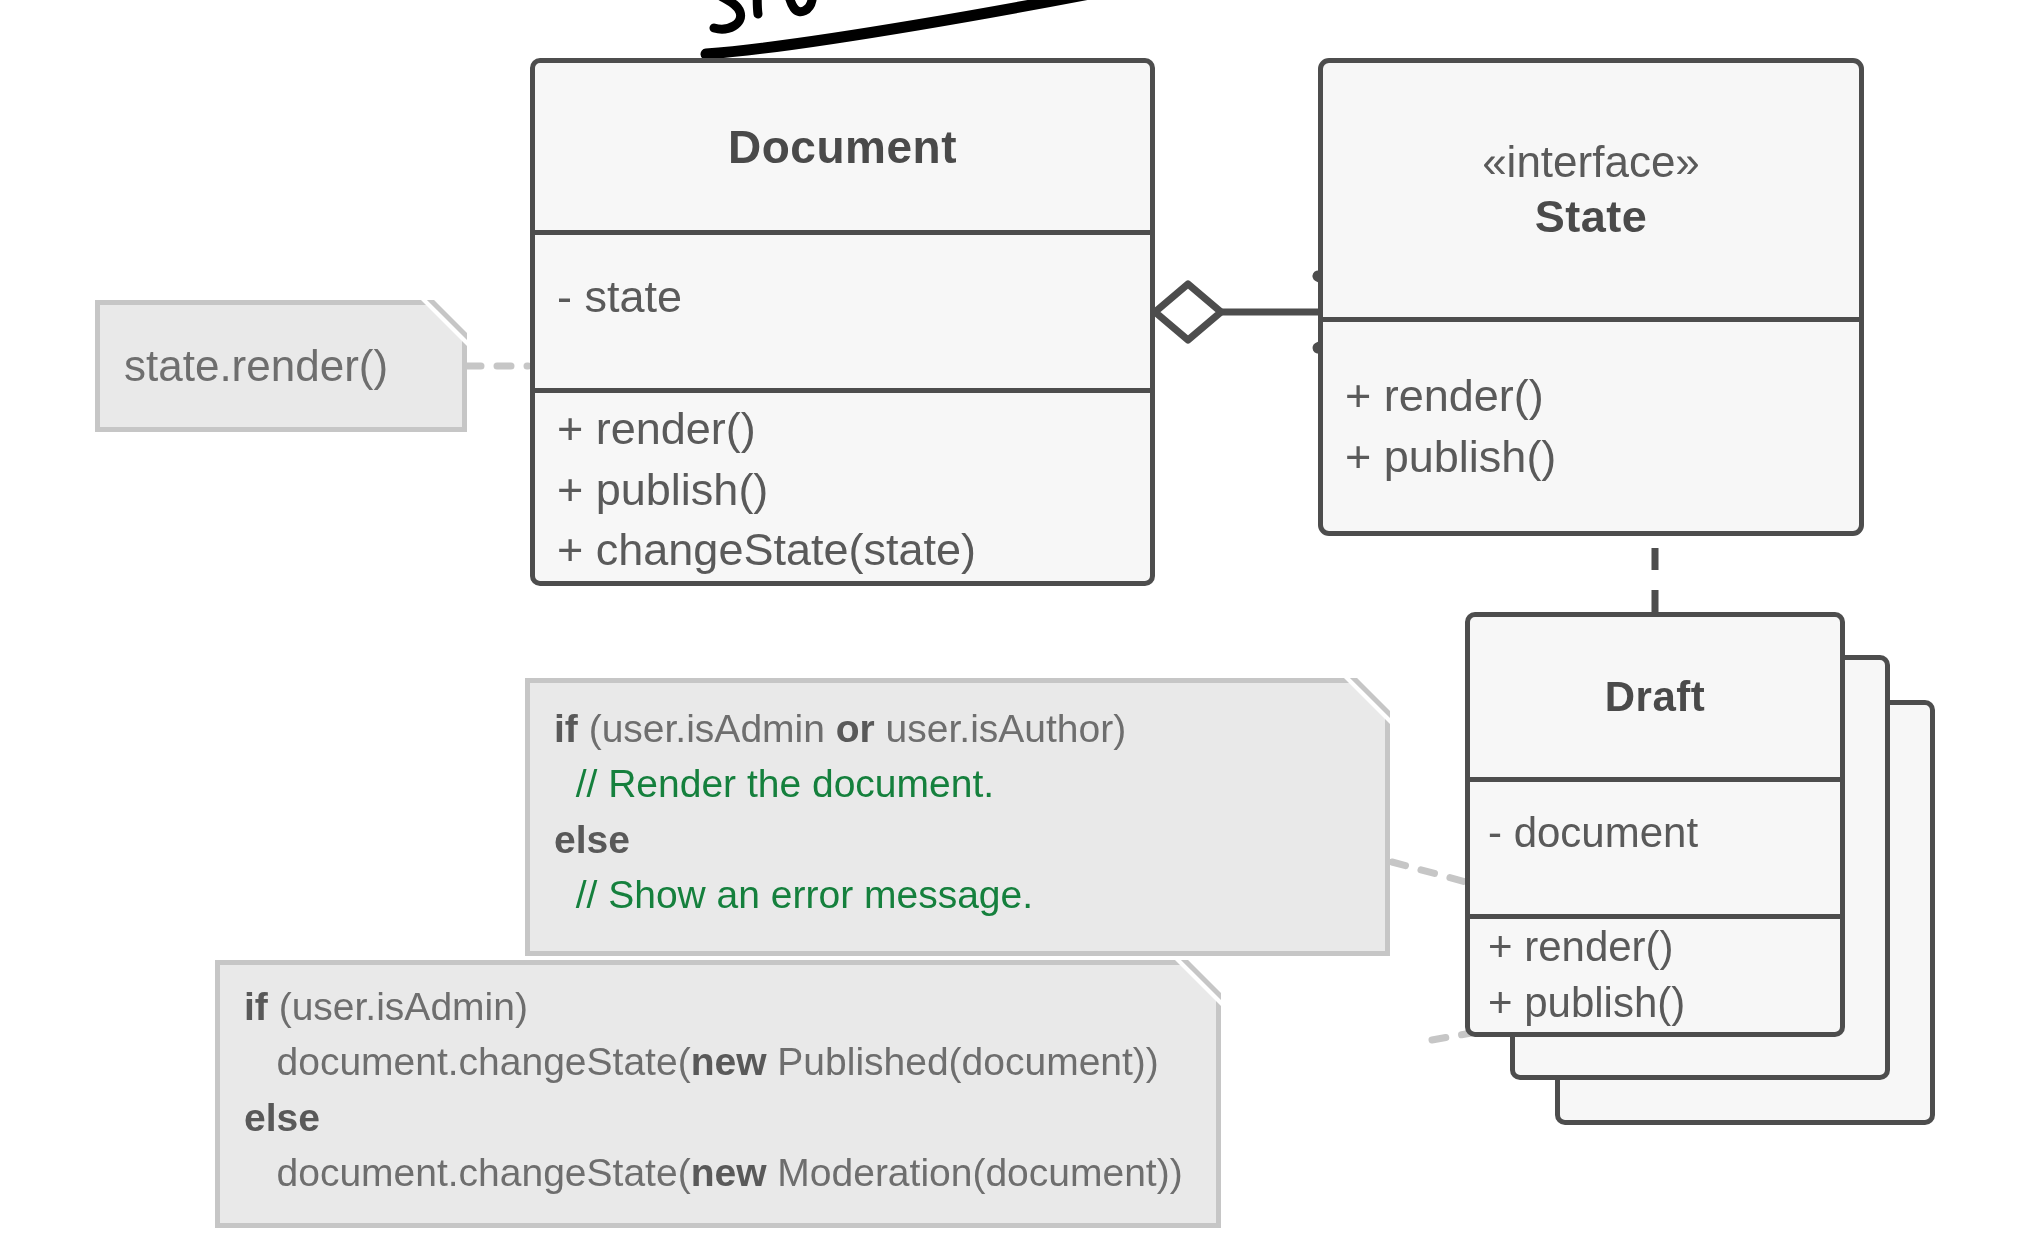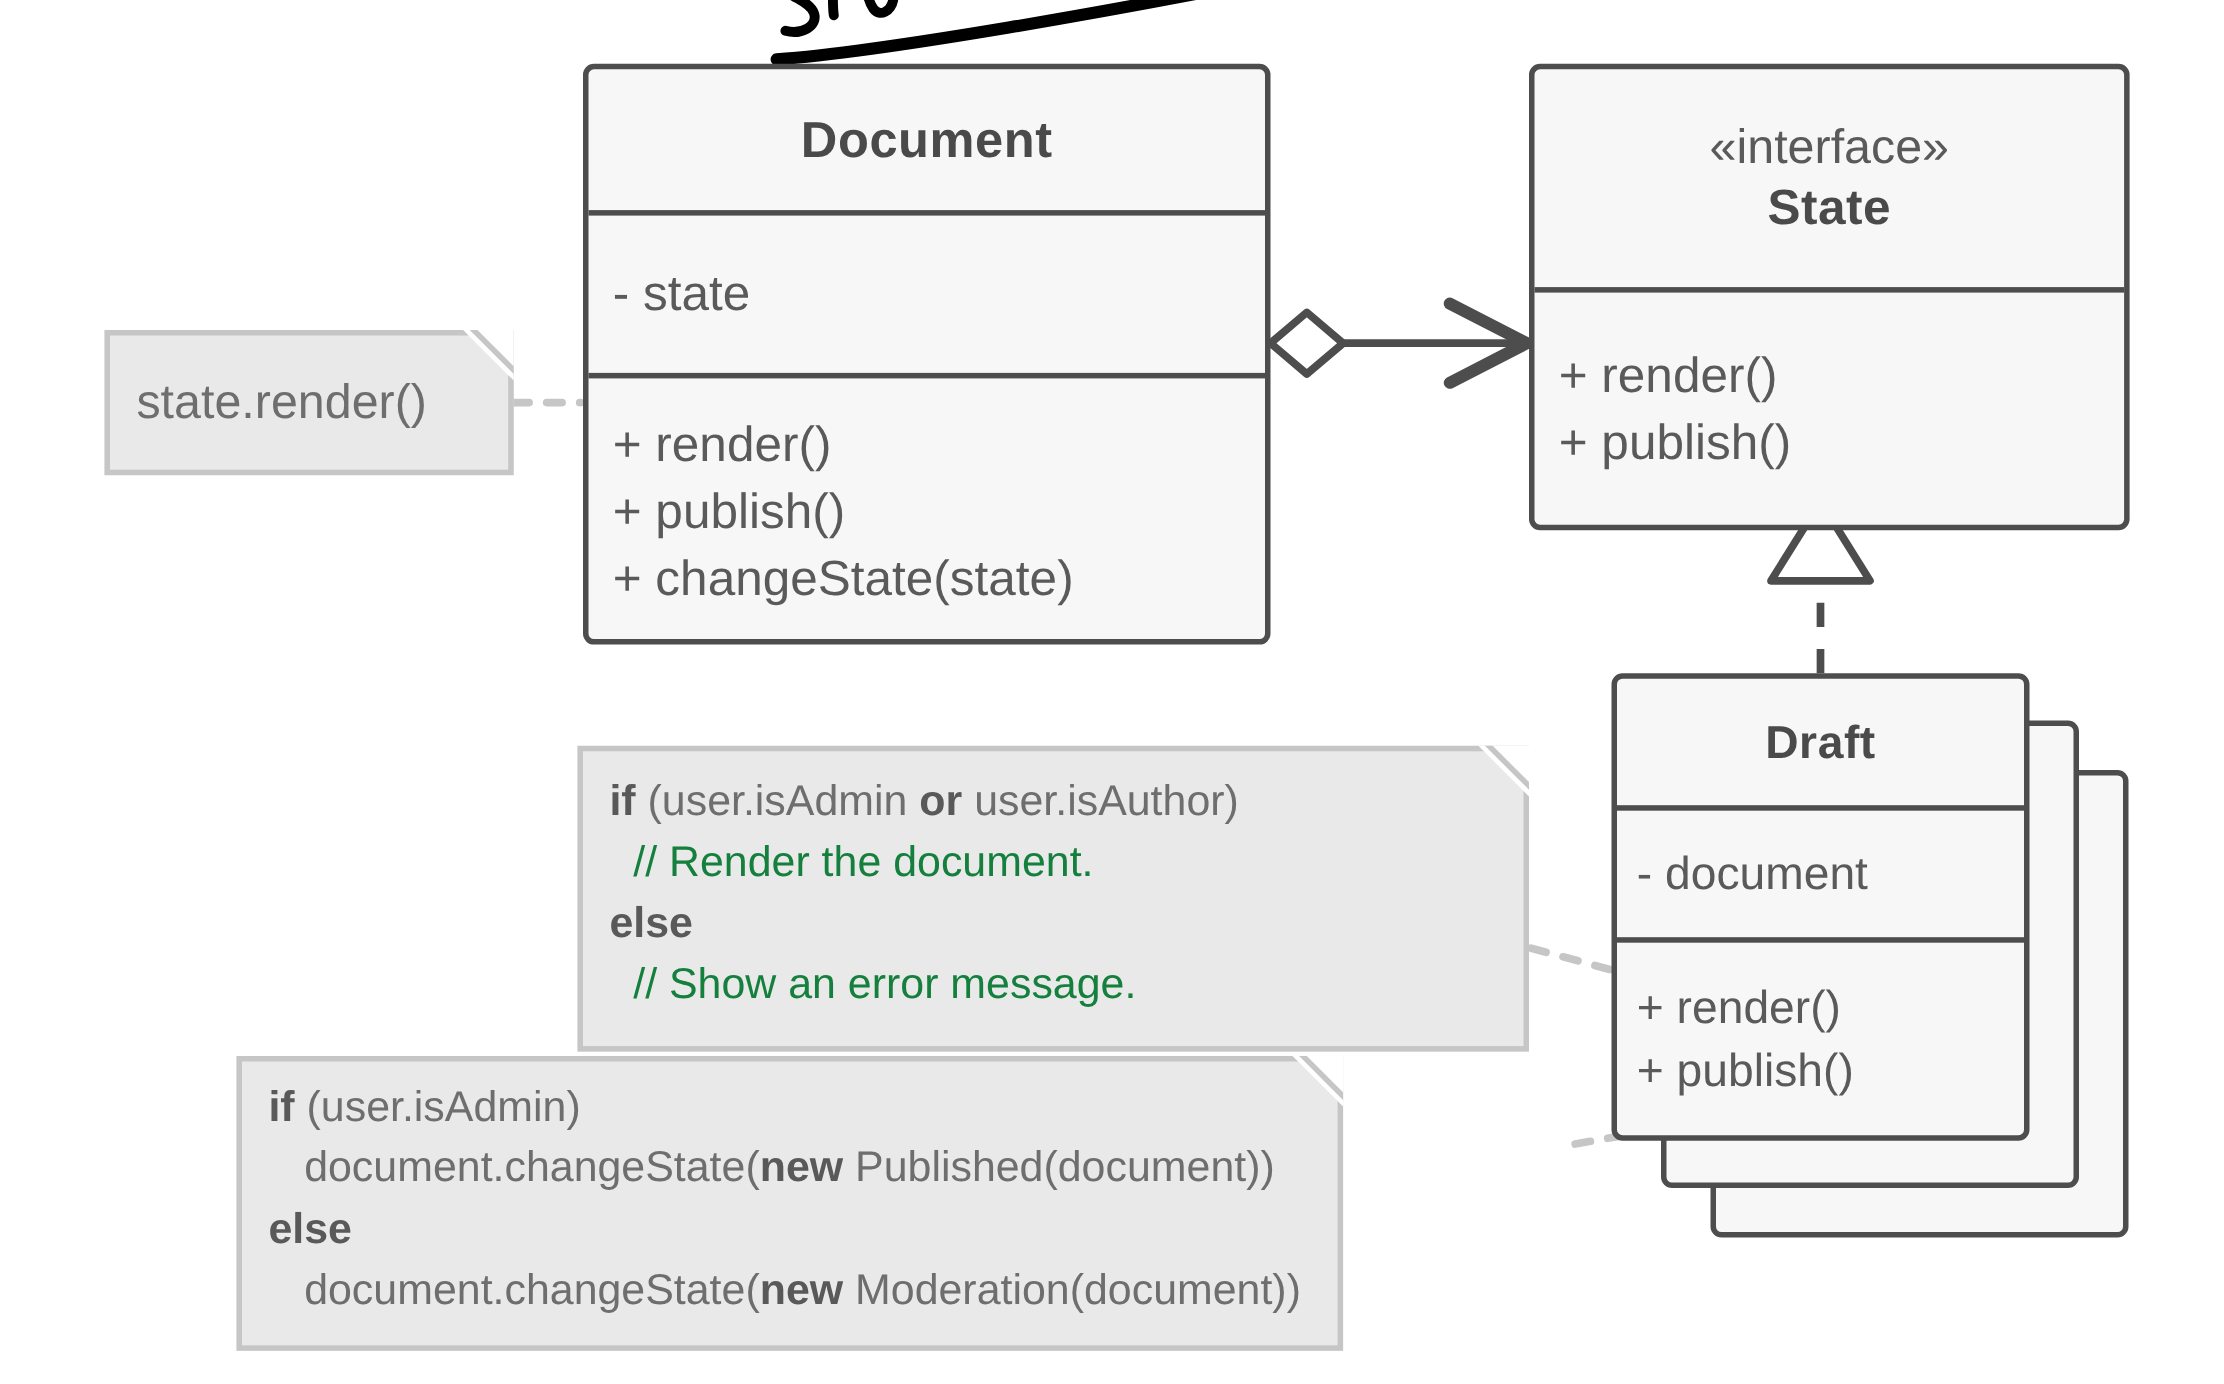--- a/index.html
+++ b/index.html
@@ -26,20 +26,21 @@
     border: 5px solid #4d4d4d;
     border-radius: 10px;
     display: flex;
     flex-direction: column;
   }
   .uml-compartment {
     box-sizing: border-box;
     display: flex;
     flex-direction: column;
     justify-content: center;
+    margin-top: 28px;
   }
   .uml-compartment + .uml-compartment {
     border-top: 5px solid #4d4d4d;
   }
   .uml-title {
     text-align: center;
     font-weight: bold;
     color: #4a4a4a;
     letter-spacing: 0.5px;
   }
@@ -62,24 +63,25 @@
   }
   #document-class .c-title { height: 128px; }
   #document-class .c-attrs { height: 148px; }
   #document-class .c-methods { flex: 1; }
   #document-class .uml-title { font-size: 46px; }
   #document-class .uml-member { font-size: 45px; padding-left: 22px; line-height: 1.35; }
   #document-class .c-methods { padding-top: 6px; }
 
   
   #state-interface {
-    left: 1390px;
+    left: 1318px;
     top: 58px;
     width: 546px;
-    height: 424px;
+    height: 478px;
+    border-radius: 11px;
   }
   #state-interface .c-title {
     height: 198px;
     justify-content: center;
     gap: 4px;
   }
   #state-interface .c-methods { flex: 1; }
   #state-interface .uml-stereotype { font-size: 44px; }
   #state-interface .uml-title { font-size: 45px; }
   #state-interface .uml-member { font-size: 45px; padding-left: 22px; line-height: 1.35; }

